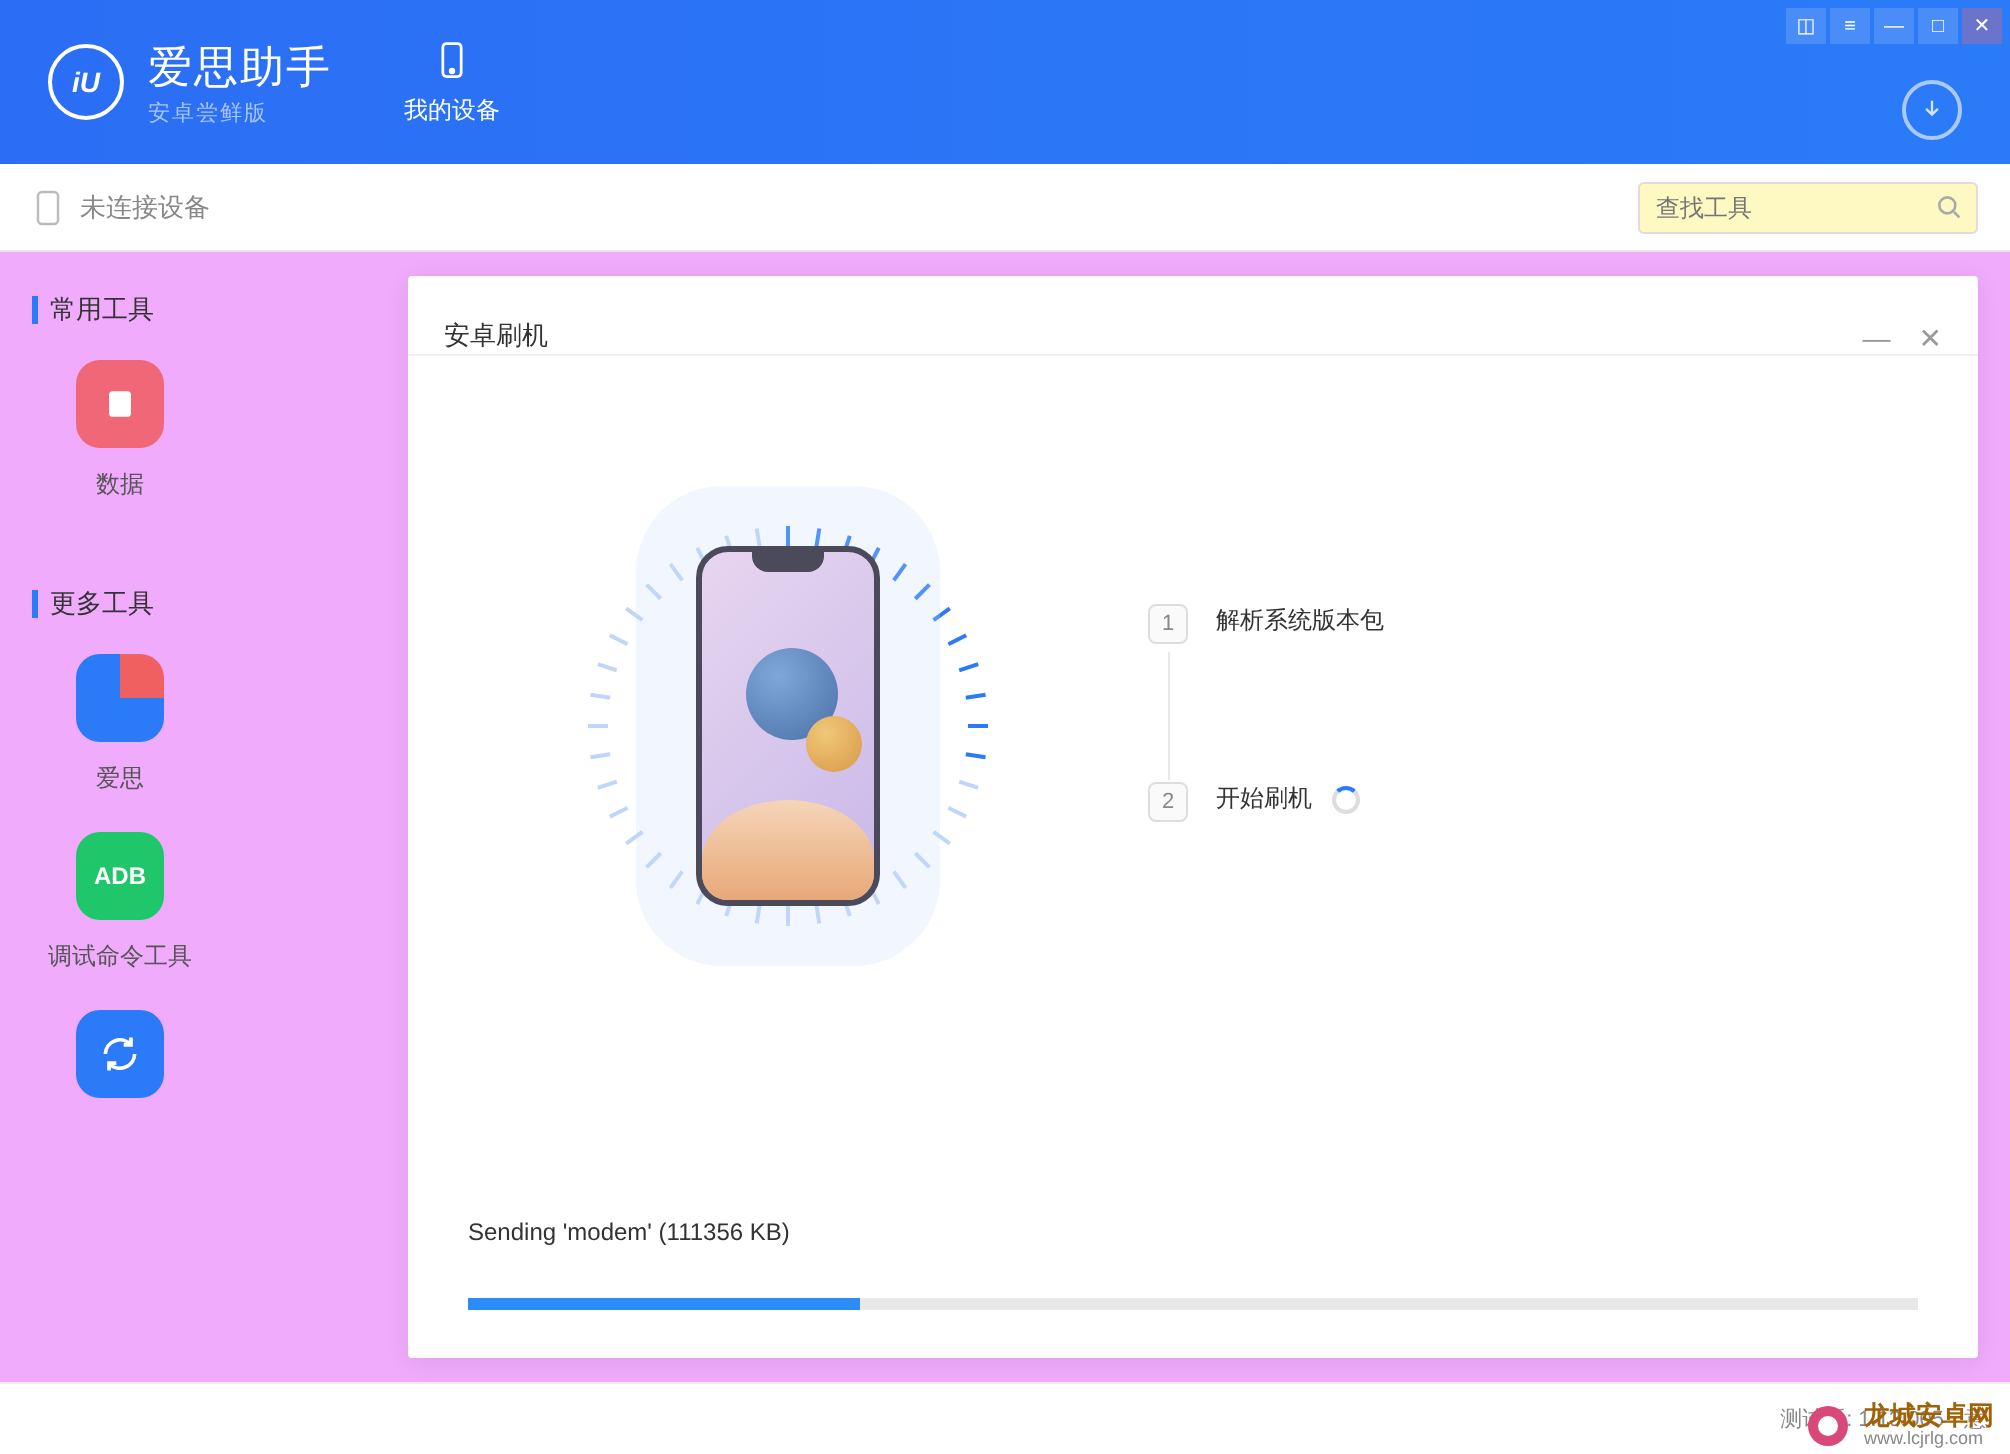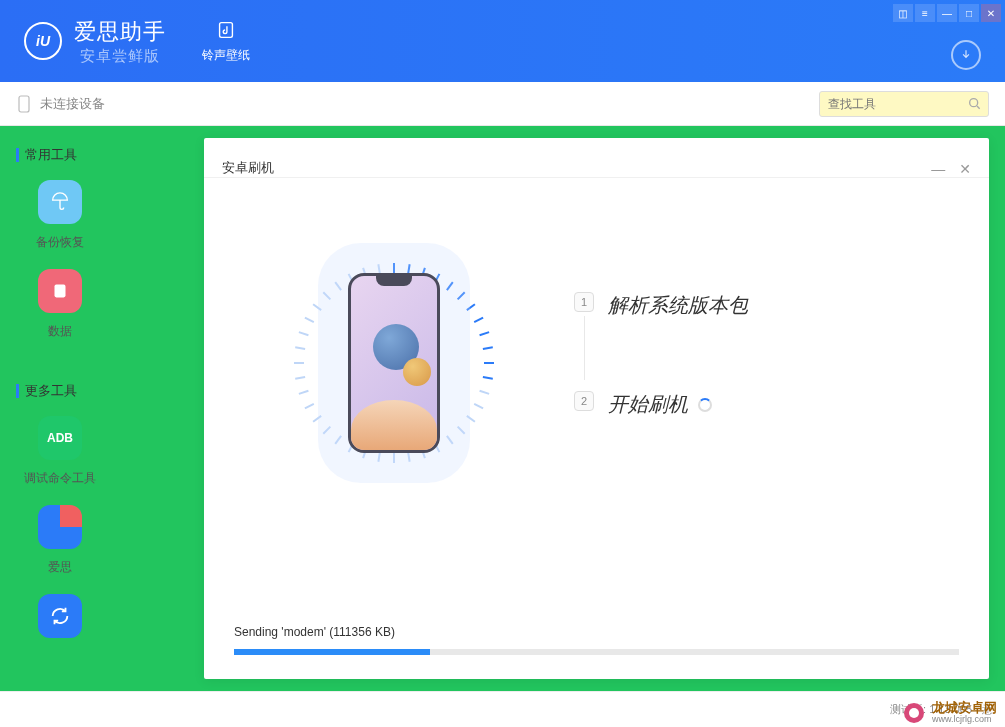--- a/index.html
+++ b/index.html
@@ -3,41 +3,41 @@
 <meta charset="utf-8">
 <style>
 * { margin: 0; padding: 0; box-sizing: border-box; font-family: "Microsoft YaHei", Arial, sans-serif; }
 body { width: 1005px; height: 727px; background: #f5f5f5; overflow: hidden; position: relative; }
 
 .header { height: 82px; background: linear-gradient(90deg, #2b6ef5 0%, #2b7bf8 100%); display: flex; align-items: center; position: relative; }
 .logo-area { display: flex; align-items: center; padding-left: 24px; width: 180px; }
 .logo-circle { width: 38px; height: 38px; border: 2px solid #fff; border-radius: 50%; display: flex; align-items: center; justify-content: center; color: #fff; font-weight: bold; font-size: 14px; font-style: italic; }
 .logo-text { margin-left: 12px; }
 .logo-title { color: #fff; font-size: 22px; font-weight: 300; letter-spacing: 1px; }
-.logo-sub { color: #a8c5fc; font-size: 15px; letter-spacing: 1px; text-align: center; }
+.logo-sub { color: #a8c5fc; font-size: 11px; letter-spacing: 1px; }
 
 .nav { display: flex; height: 100%; }
 .nav-item { width: 92px; display: flex; flex-direction: column; align-items: center; justify-content: center; color: #fff; cursor: pointer; gap: 6px; }
 .nav-item.active { background: rgba(255,255,255,0.12); }
 .nav-item .nav-icon { width: 22px; height: 22px; }
 .nav-label { font-size: 12px; }
 
 .title-controls { position: absolute; top: 4px; right: 4px; display: flex; gap: 0; }
 .title-btn { width: 20px; height: 18px; background: rgba(255,255,255,0.15); margin-left: 2px; display: flex; align-items: center; justify-content: center; color: #fff; font-size: 10px; cursor: pointer; }
 .title-btn:last-child { background: rgba(255,100,100,0.3); }
 
 .download-btn { position: absolute; right: 24px; top: 40px; width: 30px; height: 30px; border: 2px solid rgba(255,255,255,0.6); border-radius: 50%; display: flex; align-items: center; justify-content: center; cursor: pointer; }
 
 .subheader { height: 44px; background: #fff; display: flex; align-items: center; padding: 0 16px; border-bottom: 1px solid #e8e8e8; }
 .device-status { display: flex; align-items: center; gap: 8px; color: #888; font-size: 13px; }
 .search-wrap { margin-left: auto; position: relative; }
 .search-input { width: 170px; height: 26px; border: 1px solid #ddd; border-radius: 3px; padding: 0 28px 0 8px; font-size: 12px; color: #888; background: #fef9c3; }
 .search-icon { position: absolute; right: 6px; top: 5px; color: #aaa; }
 
-.body { display: flex; height: calc(100% - 126px - 36px); background: #22c55e; }
+.body { display: flex; height: calc(100% - 126px - 36px); background: #f0abfc; }
 .sidebar { width: 200px; padding: 20px 16px; }
 .section-header { display: flex; align-items: center; gap: 6px; margin-bottom: 16px; }
 .section-bar { width: 3px; height: 14px; background: #2b7bf8; }
 .section-title { font-size: 13px; color: #333; }
 .tool-grid { display: flex; flex-wrap: wrap; gap: 0; margin-bottom: 24px; }
 .tool-item { width: 88px; display: flex; flex-direction: column; align-items: center; gap: 10px; margin-bottom: 18px; cursor: pointer; }
 .tool-icon { width: 44px; height: 44px; border-radius: 12px; display: flex; align-items: center; justify-content: center; }
 .tool-label { font-size: 12px; color: #555; }
 
 .panel { flex: 1; position: relative; margin: 12px 16px 12px 4px; background: #fff; box-shadow: 0 2px 12px rgba(0,0,0,0.08); border-radius: 2px; }
@@ -56,28 +56,28 @@
 .phone-notch { position: absolute; top: 0; left: 50%; transform: translateX(-50%); width: 36px; height: 10px; background: #4a4a5a; border-radius: 0 0 8px 8px; }
 .phone-orb { position: absolute; border-radius: 50%; }
 .orb1 { width: 46px; height: 46px; background: radial-gradient(circle at 35% 30%, #7fa8d8, #4a6fa8); top: 48px; left: 22px; }
 .orb2 { width: 28px; height: 28px; background: radial-gradient(circle at 35% 30%, #f0c878, #d89848); top: 82px; left: 52px; }
 .phone-wave { position: absolute; bottom: 0; width: 100%; height: 50px; background: linear-gradient(180deg, #f5d5b8 0%, #e8a878 100%); border-radius: 50% 50% 0 0 / 30px 30px 0 0; }
 
 .steps { flex: 1; }
 .step { display: flex; align-items: flex-start; gap: 14px; margin-bottom: 8px; position: relative; }
 .step-num { width: 20px; height: 20px; border: 1px solid #ddd; border-radius: 4px; display: flex; align-items: center; justify-content: center; font-size: 11px; color: #888; background: #fafafa; }
 .step-content { flex: 1; }
-.step-title { font-size: 20px; color: #333; margin-bottom: 8px; font-style: italic; }
+.step-title { font-size: 12px; color: #333; margin-bottom: 8px; }
 .step-status { display: flex; align-items: center; gap: 6px; font-size: 12px; color: #1fc76a; }
 .step-line { position: absolute; left: 10px; top: 24px; width: 1px; height: 64px; background: #e8e8e8; }
 .step2 { margin-top: 64px; }
 .spinner { width: 14px; height: 14px; border: 2px solid #ddd; border-top-color: #2b7bf8; border-radius: 50%; }
 
 .progress-area { position: absolute; bottom: 24px; left: 30px; right: 30px; }
-.progress-text { font-size: 12px; color: #333; margin-bottom: 10px; }
+.progress-text { font-size: 12px; color: #333; margin-bottom: 26px; }
 .progress-bar { height: 6px; background: #e8e8e8; border-radius: 0; overflow: hidden; }
 .progress-fill { height: 100%; background: #2b8cf8; width: 27%; }
 
 .footer { position: absolute; bottom: 0; left: 0; right: 0; height: 36px; background: #fff; border-top: 1px solid #eee; display: flex; align-items: center; justify-content: flex-end; padding: 0 12px; font-size: 11px; color: #888; gap: 10px; }
 .watermark { position: absolute; bottom: 2px; right: 8px; display: flex; align-items: center; gap: 6px; z-index: 10; }
 .wm-logo { width: 24px; height: 24px; }
 .wm-text { display: flex; flex-direction: column; line-height: 1.1; }
 .wm-title { font-size: 13px; font-weight: bold; color: #a16207; }
 .wm-url { font-size: 9px; color: #888; }
 
@@ -90,24 +90,24 @@
   <div class="logo-area">
     <div class="logo-circle">iU</div>
     <div class="logo-text">
       <div class="logo-title">爱思助手</div>
       <div class="logo-sub">安卓尝鲜版</div>
     </div>
   </div>
   <div class="nav">
     <div class="nav-item">
       <svg class="nav-icon" viewBox="0 0 24 24" fill="none" stroke="#fff" stroke-width="1.5">
-          <rect x="5" y="4" width="14" height="16" rx="2"></rect>
-          <path d="M13 8v6a2 2 0 11-2-2" stroke="#fff"></path>
+          <rect x="7" y="3" width="10" height="18" rx="2"></rect>
+          <circle cx="12" cy="18" r="1" fill="#fff"></circle>
         </svg>
-      <span class="nav-label">铃声壁纸</span>
+      <span class="nav-label">我的设备</span>
     </div>
   </div>
   <div class="title-controls">
     <div class="title-btn">◫</div>
     <div class="title-btn">≡</div>
     <div class="title-btn">—</div>
     <div class="title-btn">□</div>
     <div class="title-btn">✕</div>
   </div>
   <div class="download-btn">
@@ -134,49 +134,41 @@
 </div>
 
 <div class="body">
   <div class="sidebar">
     <div class="section-header">
       <div class="section-bar"></div>
       <div class="section-title">常用工具</div>
     </div>
     <div class="tool-grid">
       <div class="tool-item">
-        <div class="tool-icon" style="background:#6fc8f5">
-          <svg width="22" height="22" viewBox="0 0 24 24" fill="#fff">
-              <path d="M12 2a8 8 0 018 8H4a8 8 0 018-8zm0 8v8a2 2 0 004 0" stroke="#fff" stroke-width="1.5" fill="none"></path>
-            </svg>
-        </div>
-        <div class="tool-label">备份恢复</div>
-      </div>
-      <div class="tool-item">
         <div class="tool-icon" style="background:#f06878">
           <svg width="22" height="22" viewBox="0 0 24 24" fill="#fff">
               <rect x="6" y="5" width="12" height="14" rx="2"></rect>
             </svg>
         </div>
         <div class="tool-label">数据</div>
       </div>
     </div>
 
     <div class="section-header">
       <div class="section-bar"></div>
       <div class="section-title">更多工具</div>
     </div>
     <div class="tool-grid">
       <div class="tool-item">
+        <div class="tool-icon" style="background:conic-gradient(#f06060 0 25%, #2b7bf8 25% 100%)"></div>
+        <div class="tool-label">爱思</div>
+      </div>
+      <div class="tool-item">
         <div class="tool-icon" style="background:#1fc76a;color:#fff;font-size:12px;font-weight:bold">ADB</div>
         <div class="tool-label">调试命令工具</div>
-      </div>
-      <div class="tool-item">
-        <div class="tool-icon" style="background:conic-gradient(#f06060 0 25%, #2b7bf8 25% 100%)"></div>
-        <div class="tool-label">爱思</div>
       </div>
       <div class="tool-item">
         <div class="tool-icon" style="background:#2b7bf8">
           <svg width="22" height="22" viewBox="0 0 24 24" fill="none" stroke="#fff" stroke-width="2">
               <path d="M4 12a8 8 0 0114-5M20 12a8 8 0 01-14 5M18 3v4h-4M6 21v-4h4"></path>
             </svg>
         </div>
 
       </div>
     </div>

